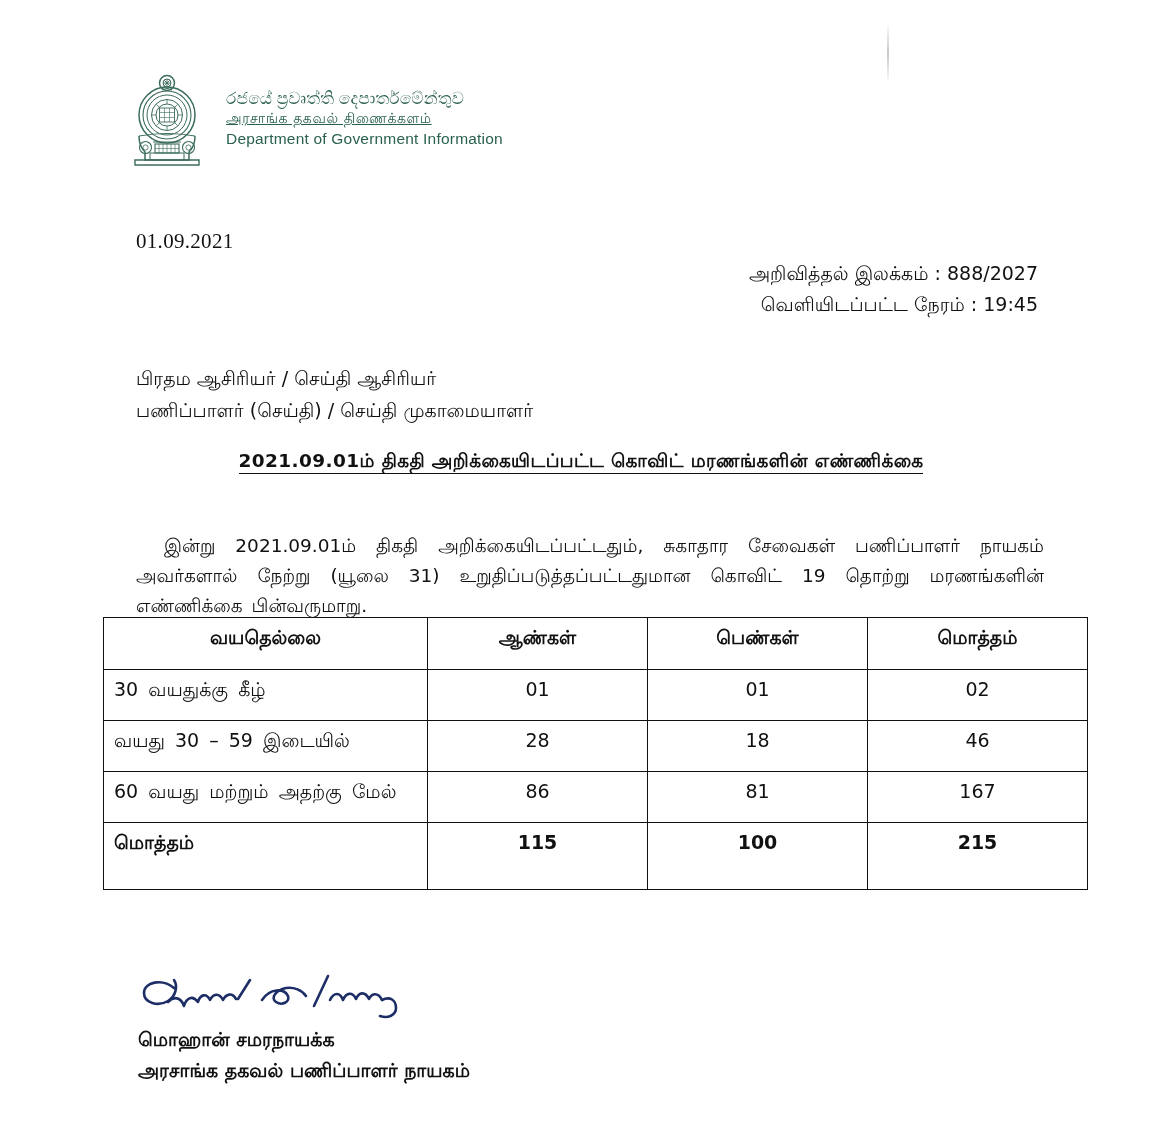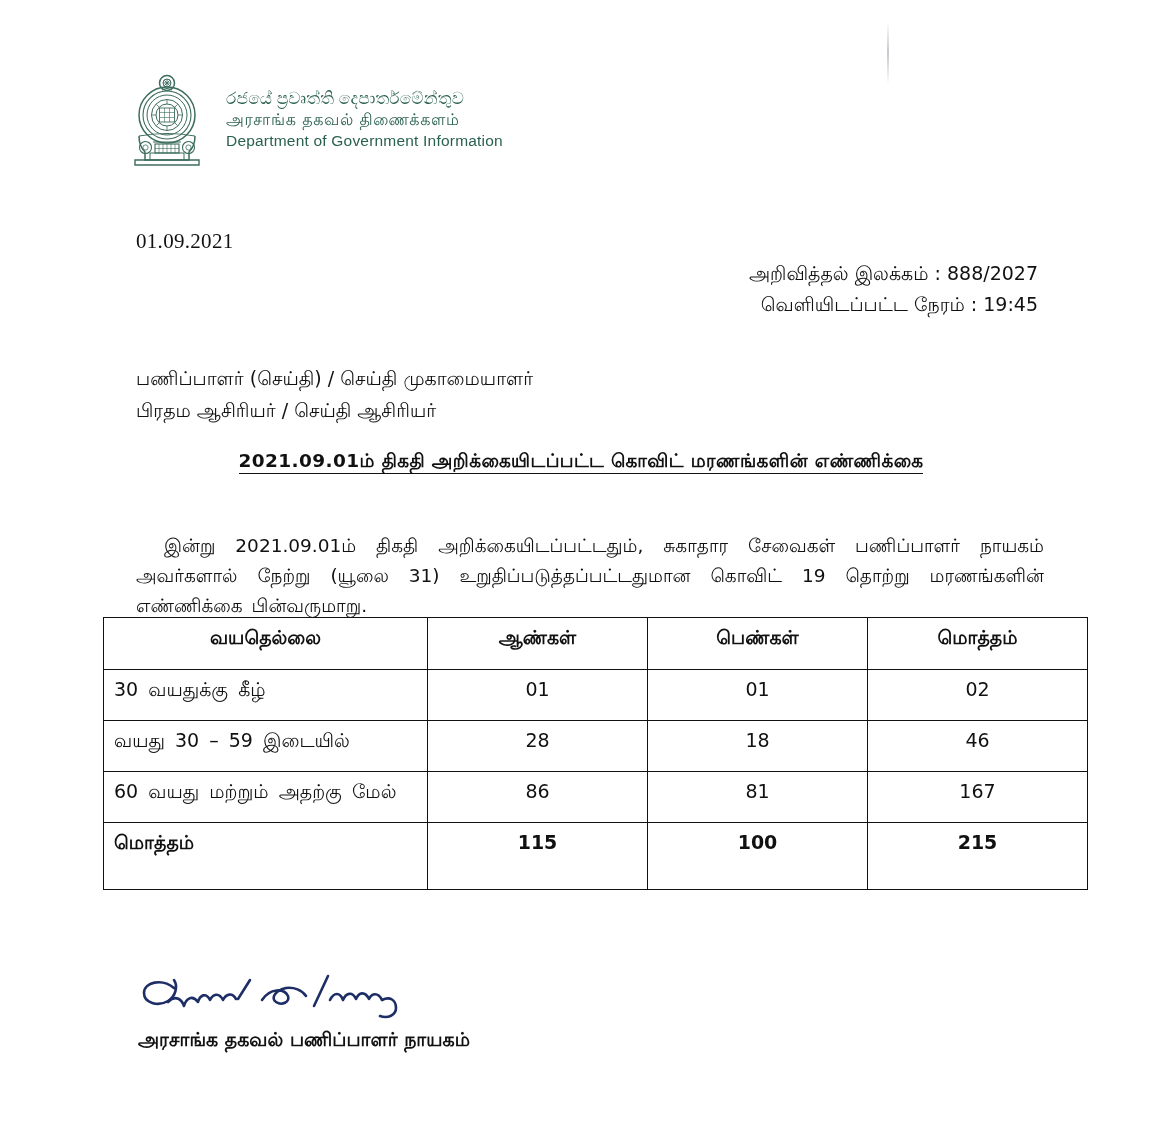--- a/index.html
+++ b/index.html
@@ -46,23 +46,24 @@
     line-height: 1.28;
   }
   .lh-si {
     font-family: Liberation Serif, serif;
     font-size: 17px;
     letter-spacing: .2px;
     white-space: nowrap;
   }
   .lh-ta {
     font-family: "DejaVu Sans", sans-serif;
-    font-size: 16px;
+    font-size: 14px;
     letter-spacing: .6px;
     white-space: nowrap;
+    text-decoration: underline;
   }
   .lh-en {
     font-family: "Liberation Sans", sans-serif;
     font-size: 15.5px;
     letter-spacing: .2px;
     white-space: nowrap;
     margin-top: 1px;
     text-align: right;
   }
 
@@ -242,22 +243,22 @@
 </div>
 
 <div id="issue-date">01.09.2021</div>
 
 <div id="meta-right">
   <div>அறிவித்தல் இலக்கம் :  888/2027</div>
   <div>வெளியிடப்பட்ட நேரம் :  19:45</div>
 </div>
 
 <div id="addressee">
+  <div>பிரதம ஆசிரியர்  /  செய்தி ஆசிரியர்</div>
   <div>பணிப்பாளர்  (செய்தி)  /  செய்தி முகாமையாளர்</div>
-  <div>பிரதம ஆசிரியர்  /  செய்தி ஆசிரியர்</div>
 </div>
 
 <div id="doc-title">
   <span>2021.09.01ம் திகதி அறிக்கையிடப்பட்ட கொவிட் மரணங்களின் எண்ணிக்கை</span>
 </div>
 
 <p id="body-paragraph">இன்று 2021.09.01ம் திகதி அறிக்கையிடப்பட்டதும், சுகாதார சேவைகள் பணிப்பாளர் நாயகம் அவர்களால் நேற்று (யூலை 31) உறுதிப்படுத்தப்பட்டதுமான கொவிட் 19 தொற்று மரணங்களின் எண்ணிக்கை பின்வருமாறு.</p>
 
 <table id="stats-table">
   <colgroup>
@@ -308,14 +309,15 @@
       <path d="M100 33 L112 14"></path>
       <path d="M124 34 C132 22 146 22 150 30 C152 36 144 40 138 36 C132 32 138 24 148 22 C156 21 164 24 168 30"></path>
       <path d="M176 40 L190 10"></path>
       <path d="M192 34 C196 26 202 26 205 34 C208 27 214 25 218 33 C221 26 227 25 231 33 C234 27 240 26 244 34"></path>
       <path d="M244 34 C252 30 258 34 258 42 C258 49 250 53 242 50"></path>
     </g>
   </svg>
 </div>
 
 <div id="signer">
+  <div>மொஹான் சமரநாயக்க</div>
   <div>அரசாங்க தகவல் பணிப்பாளர் நாயகம்</div>
 </div>
 
 </body></html>

